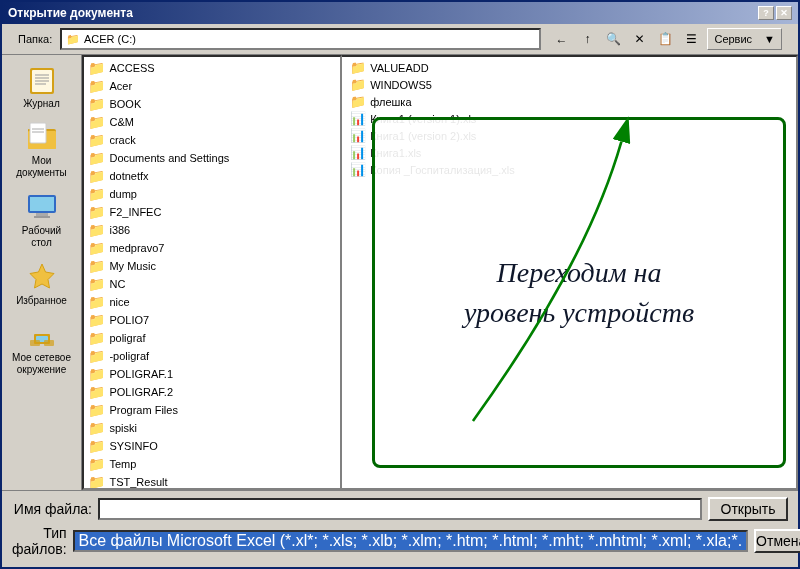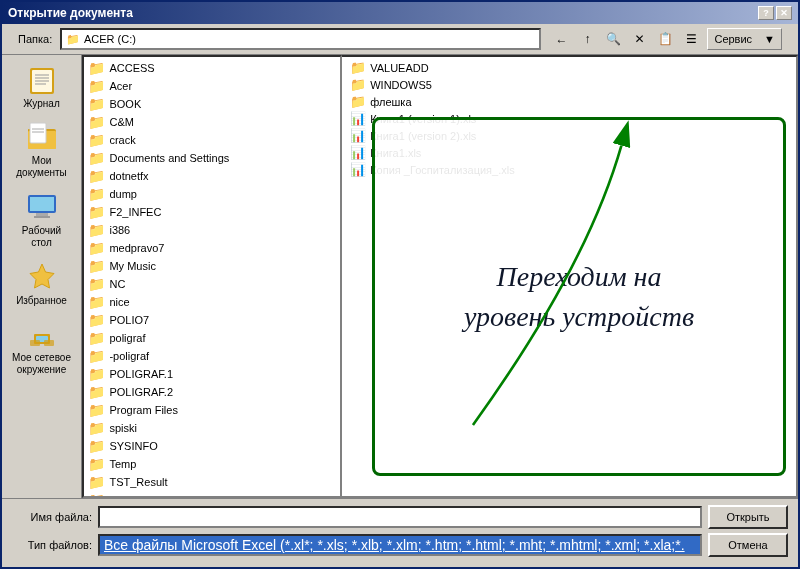--- a/index.html
+++ b/index.html
@@ -243,21 +243,21 @@
     .bottom-row {
       display: flex;
       align-items: center;
       margin-bottom: 4px;
       gap: 6px;
     }
 
     .bottom-label {
       width: 80px;
       text-align: right;
-      font-size: 11px;
+      font-size: 14px;
     }
 
     .bottom-input {
       flex: 1;
       height: 22px;
       background: white;
       border: 2px inset #808080;
       font-size: 11px;
       padding: 0 4px;
     }
@@ -274,21 +274,21 @@
       align-items: center;
     }
 
     .action-btn {
       width: 80px;
       height: 24px;
       background: #d4d0c8;
       border: 2px outset #fff;
       border-bottom-color: #808080;
       border-right-color: #808080;
-      font-size: 11px;
+      font-size: 14px;
       cursor: pointer;
       display: flex;
       align-items: center;
       justify-content: center;
     }
 
     .open-btn-group {
       display: flex;
       flex-direction: column;
       gap: 4px;
@@ -553,18 +553,18 @@
     <div class="bottom-row">
       <span class="bottom-label">Имя файла:</span>
       <input class="bottom-input" type="text" style="">
       <div class="open-btn-group">
         <div class="action-btn">Открыть</div>
       </div>
     </div>
     <div class="bottom-row">
       <span class="bottom-label">Тип файлов:</span>
       <div class="bottom-select">
-        <span style="overflow:hidden; text-overflow:ellipsis; white-space:nowrap; font-size:14px;text-decoration:underline;">Все файлы Microsoft Excel (*.xl*; *.xls; *.xlb; *.xlm; *.htm; *.html; *.mht; *.mhtml; *.xml; *.xla;*.</span>
+        <span style="overflow:hidden; text-overflow:ellipsis; white-space:nowrap; font-size:16px;">Все файлы Microsoft Excel (*.xl*; *.xls; *.xlb; *.xlm; *.htm; *.html; *.mht; *.mhtml; *.xml; *.xla;*.</span>
       </div>
       <div class="action-btn">Отмена</div>
     </div>
   </div>
 </div>
 
 </body></html>

